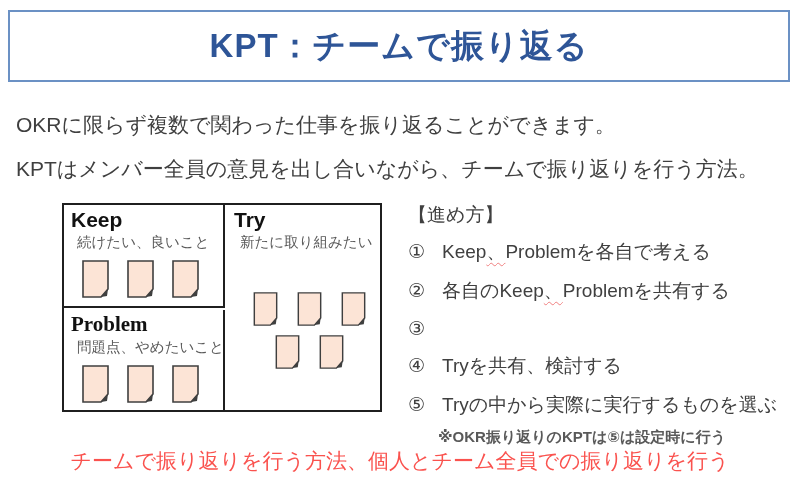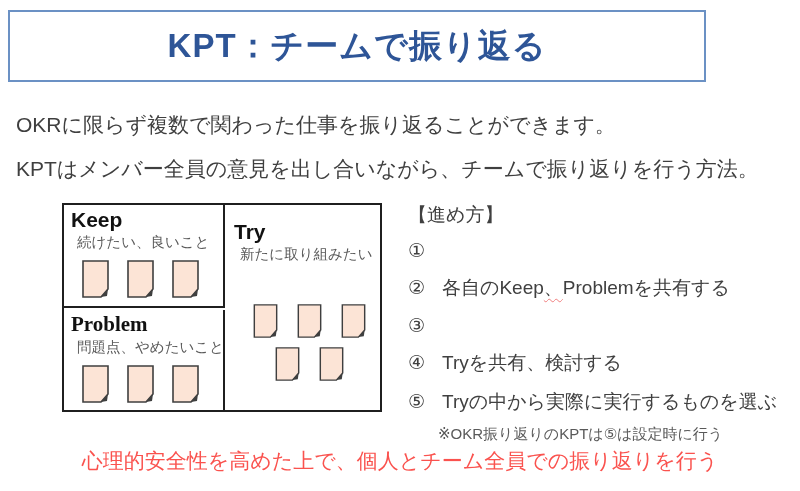--- a/index.html
+++ b/index.html
@@ -17,21 +17,21 @@
   html,body{background:#fff;}
   body{
     font-family:"Liberation Sans","DejaVu Sans",sans-serif;
     width:800px;height:491px;position:relative;overflow:hidden;
     color:var(--body_text);
   }
   .page{position:absolute;inset:0;width:800px;height:491px;background:#fff;}
 
   
   .title-box{
-    position:absolute;left:8px;top:10px;width:698px;height:72px;
+    position:absolute;left:8px;top:10px;width:782px;height:72px;
     border:2px solid var(--title_border);
     display:flex;align-items:center;justify-content:center;
     background:#fff;
   }
   .title-box h1{
     font-size:33px;font-weight:bold;color:var(--title_text);
     letter-spacing:1px;white-space:nowrap;
   }
 
   
@@ -39,40 +39,40 @@
   .intro p{white-space:nowrap;}
 
   
   .kpt-board{
     position:absolute;left:62px;top:203px;width:320px;height:209px;
     border:2px solid var(--board_border);background:#fff;
   }
   .cell{position:absolute;}
   .cell-keep{left:0;top:0;width:161px;height:103px;border-right:2px solid var(--board_border);border-bottom:2px solid var(--board_border);}
   .cell-problem{left:0;top:105px;width:161px;height:100px;border-right:2px solid var(--board_border);font-family:Liberation Serif, serif;}
-  .cell-try{left:163px;top:12px;width:152px;height:230px;}
+  .cell-try{left:163px;top:0;width:152px;height:230px;}
   .cell .label{font-size:21px;font-weight:bold;color:#111;padding:2px 0 0 7px;line-height:25px;}
   .cell .caption{font-size:14.5px;color:var(--caption_text);padding:0 0 0 13px;line-height:20px;white-space:nowrap;}
   .note{position:absolute;display:block;}
   .note polygon.paper{fill:var(--note_fill);stroke:var(--note_border);stroke-width:1.6;}
   .note polygon.fold{fill:var(--note_border);}
 
   
   .procedure{position:absolute;left:408px;top:202px;width:386px;color:#404040;}
   .procedure .heading{font-size:19px;margin-bottom:11px;}
   .step{display:flex;align-items:baseline;font-size:19px;margin-bottom:13px;white-space:nowrap;}
   .step .step-num{width:22px;margin-right:12px;flex:none;}
   .squiggle{
     text-decoration-line:underline;
     text-decoration-style:wavy;
     text-decoration-color:var(--squiggle);
     text-decoration-thickness:1px;
     text-underline-offset:4px;
   }
-  .procedure .sub-note{font-size:15px;color:var(--caption_text);margin:-3px 0 0 30px;white-space:nowrap;}
+  .procedure .sub-note{font-size:15px;color:var(--caption_text);margin:-3px 0 0 30px;white-space:nowrap;font-weight:bold;}
 
   
   .footer{
     position:absolute;left:0;top:447px;width:800px;text-align:center;
     font-size:21px;color:var(--footer_text);white-space:nowrap;
   }
 </style>
 </head>
 <body>
 
@@ -148,20 +148,21 @@
         </svg>
     </div>
 
   </div>
 
   <div class="procedure">
     <div class="heading">【進め方】</div>
 
     <div class="step">
       <span class="step-num">①</span>
+      <span class="step-text"><span>Keep</span><span class="squiggle">、</span><span>Problemを各自で考える</span></span>
     </div>
 
     <div class="step">
       <span class="step-num">②</span>
       <span class="step-text"><span>各自のKeep</span><span class="squiggle">、</span><span>Problemを共有する</span></span>
     </div>
 
     <div class="step">
       <span class="step-num">③</span>
     </div>
@@ -172,15 +173,15 @@
     </div>
 
     <div class="step">
       <span class="step-num">⑤</span>
       <span class="step-text">Tryの中から実際に実行するものを選ぶ</span>
     </div>
 
     <div class="sub-note">※OKR振り返りのKPTは⑤は設定時に行う</div>
   </div>
 
-  <div class="footer">心理的安全性を高めた上で、個人とチーム全員での振り返りを行う</div>
+  <div class="footer">チームで振り返りを行う方法、個人とチーム全員での振り返りを行う</div>
 
 </div>
 
 </body></html>

